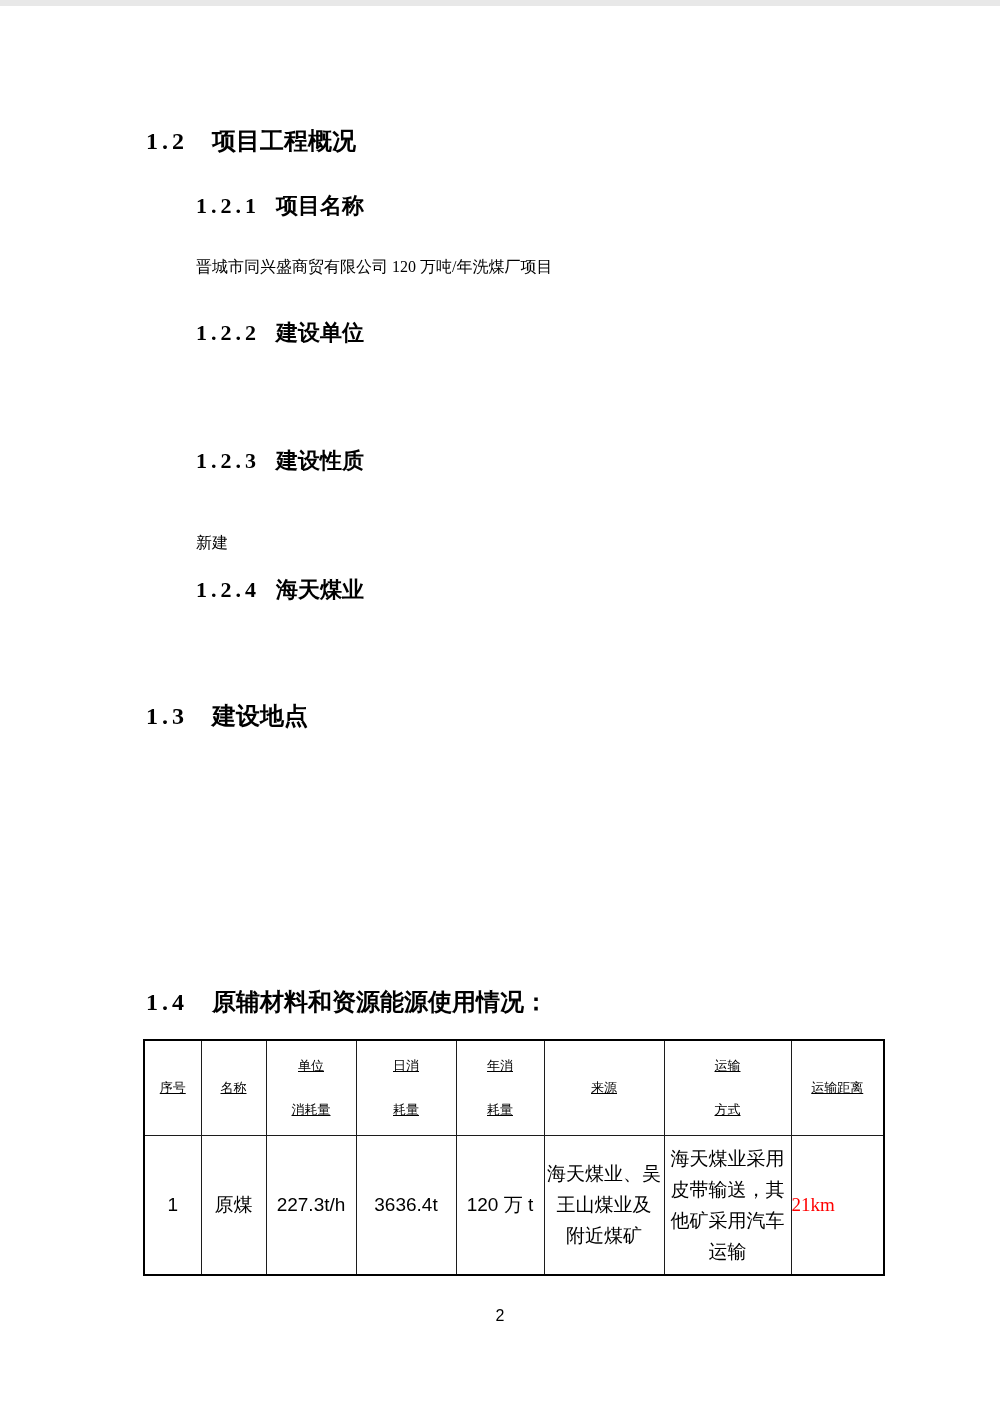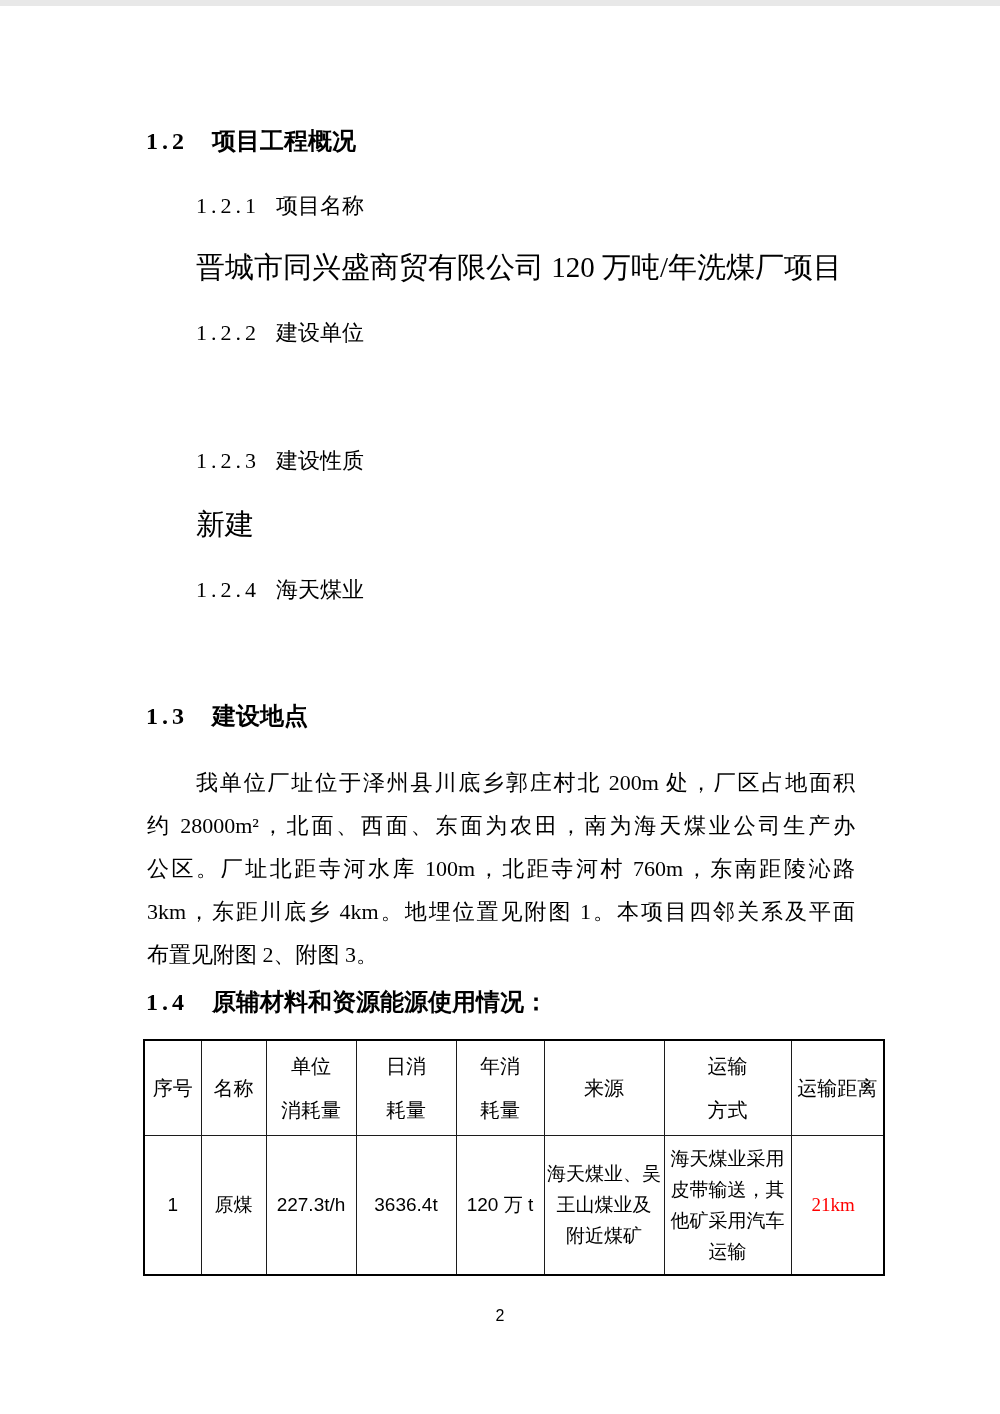--- a/index.html
+++ b/index.html
@@ -15,28 +15,28 @@
   
   .h2 {
     position:absolute; left:146px;
     font-weight:bold; font-size:24px; line-height:26px;
     white-space:nowrap;
   }
   .h2 .hnum { letter-spacing:4px; margin-right:24px; }
   
   .h3 {
     position:absolute; left:196px;
-    font-weight:normal; font-size:22px; line-height:24px;
+    font-weight:bold; font-size:22px; line-height:24px;
     white-space:nowrap;
   }
   .h3 .hnum { letter-spacing:4px; margin-right:16px; }
   
   .bodyline {
     position:absolute; left:196px;
-    font-size:29px; line-height:26px;
+    font-size:16px; line-height:26px;
     white-space:nowrap;
   }
   
   .para {
     position:absolute; left:147px; top:755px; width:708px;
     font-size:22px;
   }
   .para .pline {
     line-height:43px; height:43px;
     text-align:justify; text-align-last:justify;
@@ -54,27 +54,27 @@
   }
   .materials-table th, .materials-table td {
     border:1.5px solid #1c1c1c;
     text-align:center; vertical-align:middle;
     font-weight:normal;
     padding:0;
     white-space:pre-line;
     overflow:hidden;
   }
   .materials-table tr.header-row { height:95px; }
-  .materials-table tr.header-row th { font-size:20px; line-height:44px; }
+  .materials-table tr.header-row th { font-size:13px; line-height:44px;text-decoration:underline; }
   .materials-table tr.data-row { height:140px; }
   .materials-table tr.data-row td { font-size:19px; line-height:31px; }
   .materials-table td.distance-cell {
     font-family:"Liberation Serif","DejaVu Serif",serif;
     font-size:22px;
-    text-align:left; padding-left:20px;
+    text-align:left; padding-left:0;
     white-space:nowrap;
     border-radius:29px;
   }
   .page-number {
     position:absolute; left:0; top:1301px; width:100%;
     text-align:center;
     font-family:"Liberation Sans","DejaVu Sans",sans-serif;
     font-size:16px;
   }
 </style>
@@ -95,38 +95,31 @@
 
   <div class="h3" style="top:315px;">
     <span class="hnum">1.2.2</span><span>建设单位</span>
   </div>
 
 
   <div class="h3" style="top:443px;">
     <span class="hnum">1.2.3</span><span>建设性质</span>
   </div>
 
-  <div class="bodyline" style="top:505px;text-align:right;">新建</div>
+  <div class="bodyline" style="top:524px;text-align:right;">新建</div>
 
   <div class="h3" style="top:572px;">
     <span class="hnum">1.2.4</span><span>海天煤业</span>
   </div>
 
 
   <div class="h2" style="top:697px;">
     <span class="hnum">1.3</span><span>建设地点</span>
   </div>
 
-  <div class="para">
-    <div class="pline firstline">我单位厂址位于泽州县川底乡郭庄村北 200m 处，厂区占地面积</div>
-    <div class="pline">约 28000m²，北面、西面、东面为农田，南为海天煤业公司生产办</div>
-    <div class="pline">公区。厂址北距寺河水库 100m，北距寺河村 760m，东南距陵沁路</div>
-    <div class="pline">3km，东距川底乡 4km。地埋位置见附图 1。本项目四邻关系及平面</div>
-    <div class="pline lastline">布置见附图 2、附图 3。</div>
-  </div>
 
   <div class="h2" style="top:983px;">
     <span class="hnum">1.4</span><span>原辅材料和资源能源使用情况：</span>
   </div>
 
   <table class="materials-table">
     <colgroup>
       <col style="width:57px">
         <col style="width:65px">
         <col style="width:90px">

